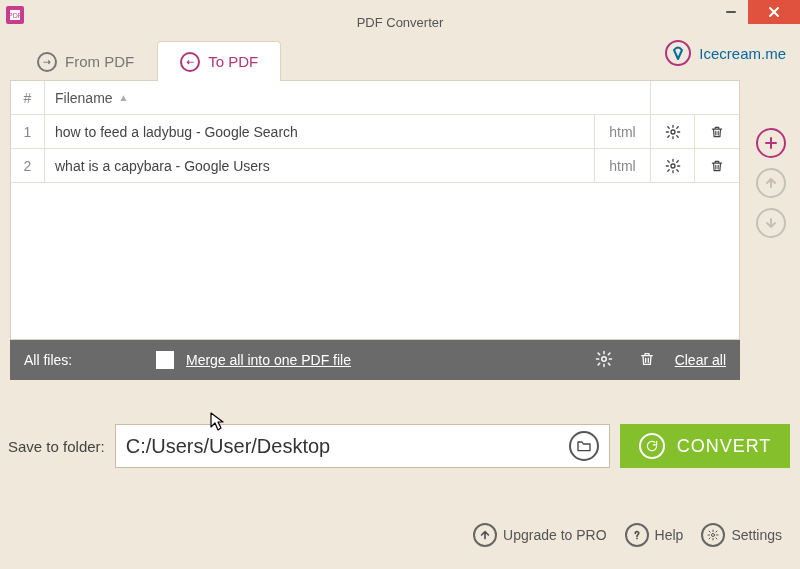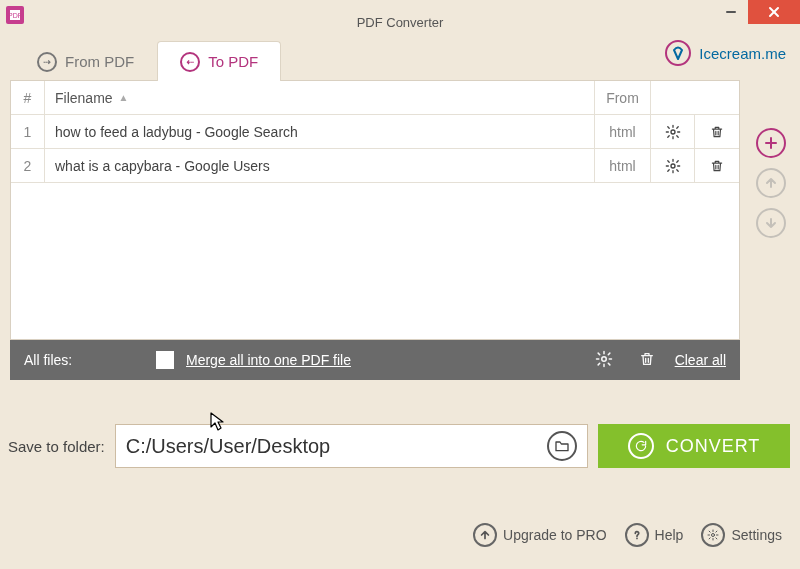--- a/index.html
+++ b/index.html
@@ -49,21 +49,21 @@
   .footer-bar .merge-link { text-decoration: underline; cursor: pointer; }
   .footer-bar .spacer { flex: 1; }
   .footer-bar .f-icon { color: #fff; opacity: .95; }
   .footer-bar .clear { text-decoration: underline; margin-left: 8px; }
 
   .save-row { display: flex; align-items: center; gap: 10px; margin: 44px 10px 0 8px; }
   .save-label { font-size: 15px; color: #444; }
   .path-box { flex: 1; height: 44px; background: #fff; border: 1px solid #cdbca3; display: flex; align-items: center; padding: 0 10px; gap: 8px; }
   .path-box input { flex: 1; border: none; outline: none; font-size: 20px; color: #333; background: transparent; }
   .folder-circ { width: 30px; height: 30px; border: 2px solid #555; border-radius: 50%; display: flex; align-items: center; justify-content: center; }
-  .convert-btn { width: 192px; height: 44px; background: #84c02c; color: #fff; display: flex; align-items: center; justify-content: center; gap: 12px; font-size: 18px; letter-spacing: 1px; }
+  .convert-btn { width: 170px; height: 44px; background: #84c02c; color: #fff; display: flex; align-items: center; justify-content: center; gap: 12px; font-size: 18px; letter-spacing: 1px; }
   .convert-btn .refresh-circ { width: 26px; height: 26px; border: 2px solid #fff; border-radius: 50%; display: flex; align-items: center; justify-content: center; }
 
   .bottom-links { position: absolute; right: 18px; bottom: 22px; display: flex; align-items: center; gap: 18px; color: #555; }
   .blink { display: flex; align-items: center; gap: 6px; }
   .blink .circ { width: 24px; height: 24px; border: 2px solid #666; border-radius: 50%; display: flex; align-items: center; justify-content: center; }
   .blink .circ svg { width: 12px; height: 12px; }
 
   .cursor { position: absolute; left: 210px; top: 412px; }
 
   svg { stroke: currentColor; fill: none; stroke-width: 2; stroke-linecap: round; stroke-linejoin: round; }
@@ -116,23 +116,20 @@
 <div class="content-area">
   <div class="table">
     <div class="thead">
       <div class="cell c-idx">
           <span>#</span>
         </div>
       <div class="cell c-name">
         <span>Filename</span>
         <span class="sort-arrow">▲</span>
       </div>
-      <div class="cell c-from">
-          <span>From</span>
-        </div>
       <div class="cell c-gear"></div>
       <div class="cell c-trash"></div>
     </div>
     <div id="tbody">
         <div class="trow">
           <div class="cell c-idx">1</div>
           <div class="cell c-name">how to feed a ladybug - Google Search</div>
           <div class="cell c-from">html</div>
           <div class="cell c-gear">
             <svg width="16" height="16" viewBox="0 0 24 24">

